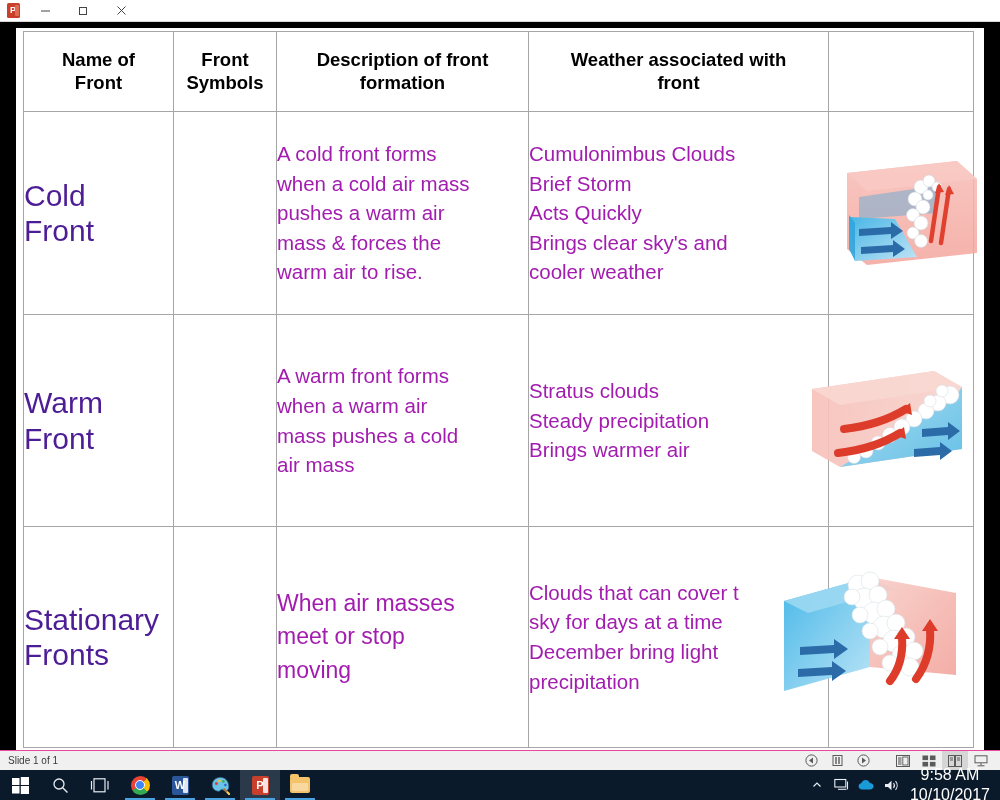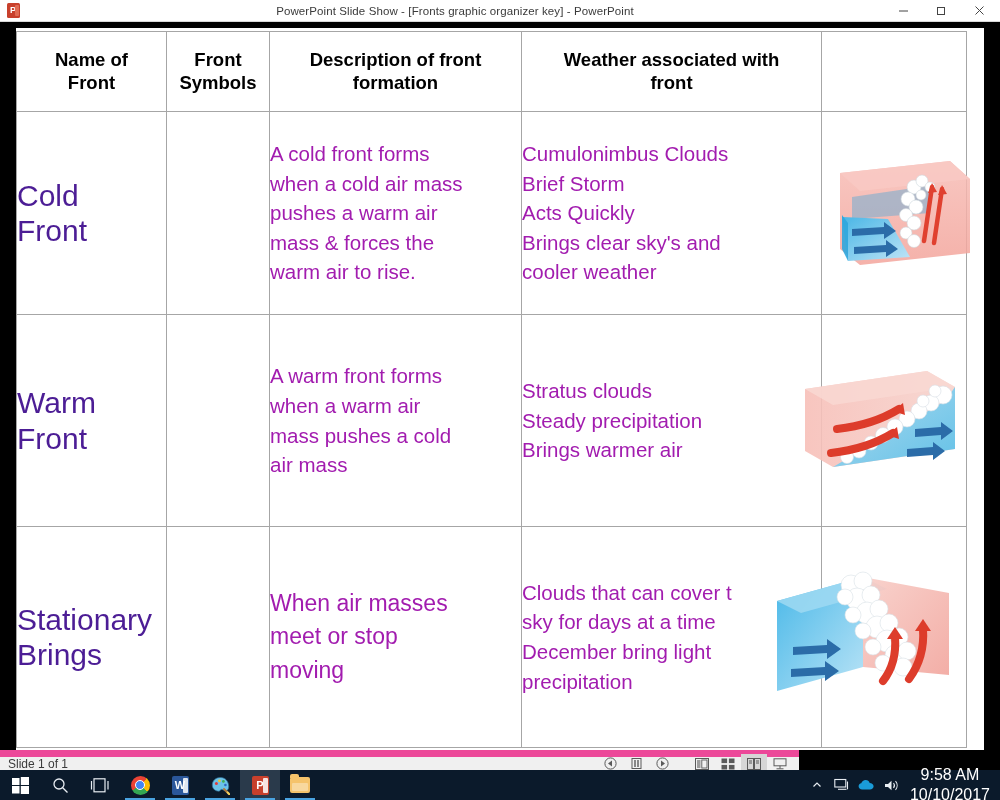--- a/index.html
+++ b/index.html
@@ -53,21 +53,21 @@
     position: absolute; left: 0; top: 22px; width: 1000px; height: 728px;
     background: #000;
   }
   .slide-canvas {
     position: absolute; left: 16px; top: 6px;
     width: 968px; height: 722px;
     background: #ffffff;
   }
 
   table.front-table {
-    position: absolute; left: 0px; top: 3px;
+    position: absolute; left: 7px; top: 3px;
     width: 950px;
     border-collapse: collapse;
     table-layout: fixed;
   }
   table.front-table td, table.front-table th {
     border: 1px solid #a6a6a6;
     vertical-align: middle;
     padding: 0;
   }
   .col-name   { width: 150px; }
@@ -106,25 +106,25 @@
   .img-cell { position: relative; overflow: visible; }
 
   
   .diagram { position: absolute; }
   .diag-cold { right: -8px; top: 50%; transform: translateY(-50%); width: 152px; height: 112px; }
   .diag-warm { right: 3px; top: 50%; transform: translateY(-50%); width: 168px; height: 108px; }
   .diag-stat { right: 7px; top: 50%; transform: translateY(-50%); width: 192px; height: 132px; }
 
   
   .statusbar {
-    position: absolute; left: 0; top: 750px; width: 799px; height: 20px;
+    position: absolute; left: 0; top: 750px; width: 1000px; height: 20px;
     background: #f0f0f0;
-    border-top: 7px solid #ec4899;
+    border-top: 1px solid #ec4899;
     display: flex; align-items: center;
-    font-size: 12px; color: #3a3a3a;
+    font-size: 10px; color: #3a3a3a;
   }
   .sb-left { padding-left: 8px; }
   .sb-spacer { flex: 1; }
   .sb-icons { display: flex; align-items: center; gap: 0px; padding-right: 6px; }
   .sb-btn {
     width: 26px; height: 20px;
     display: flex; align-items: center; justify-content: center;
     color: #4a4a4a;
   }
   .sb-btn.active { background: #d6d6d6; }
@@ -177,21 +177,20 @@
 </style>
 </head>
 <body>
 
 <div id="app">
 
   <div class="titlebar">
     <div class="tb-icon">
       <div class="ppt-glyph">P</div>
     </div>
-    <div class="tb-title">PowerPoint Slide Show - [Fronts graphic organizer key] - PowerPoint</div>
     <div class="tb-buttons">
       <div class="tb-btn">
         <svg width="11" height="11" viewBox="0 0 11 11">
             <line x1="1" y1="6" x2="10" y2="6" stroke="#444" stroke-width="1"></line>
           </svg>
       </div>
       <div class="tb-btn">
         <svg width="11" height="11" viewBox="0 0 11 11">
             <rect x="1.5" y="2.5" width="7" height="7" fill="none" stroke="#444" stroke-width="1"></rect>
           </svg>
@@ -348,21 +347,21 @@
                 <g fill="#2b6ca8">
                   <polygon points="120,62 146,60 146,55 158,64 146,73 146,68 120,70"></polygon>
                   <polygon points="112,82 138,80 138,75 150,84 138,93 138,88 112,90"></polygon>
                 </g>
               </svg>
             </td>
           </tr>
 
           <tr class="row-stat">
             <td class="name-cell">Stationary
-Brings</td>
+Fronts</td>
             <td></td>
             <td class="desc-cell big">When air masses
 meet or stop
 moving</td>
             <td class="weather-cell">Clouds that can cover t
 sky for days at a time
 December bring light
 precipitation</td>
             <td class="img-cell">
               <svg class="diagram diag-stat" viewBox="0 0 192 132">

